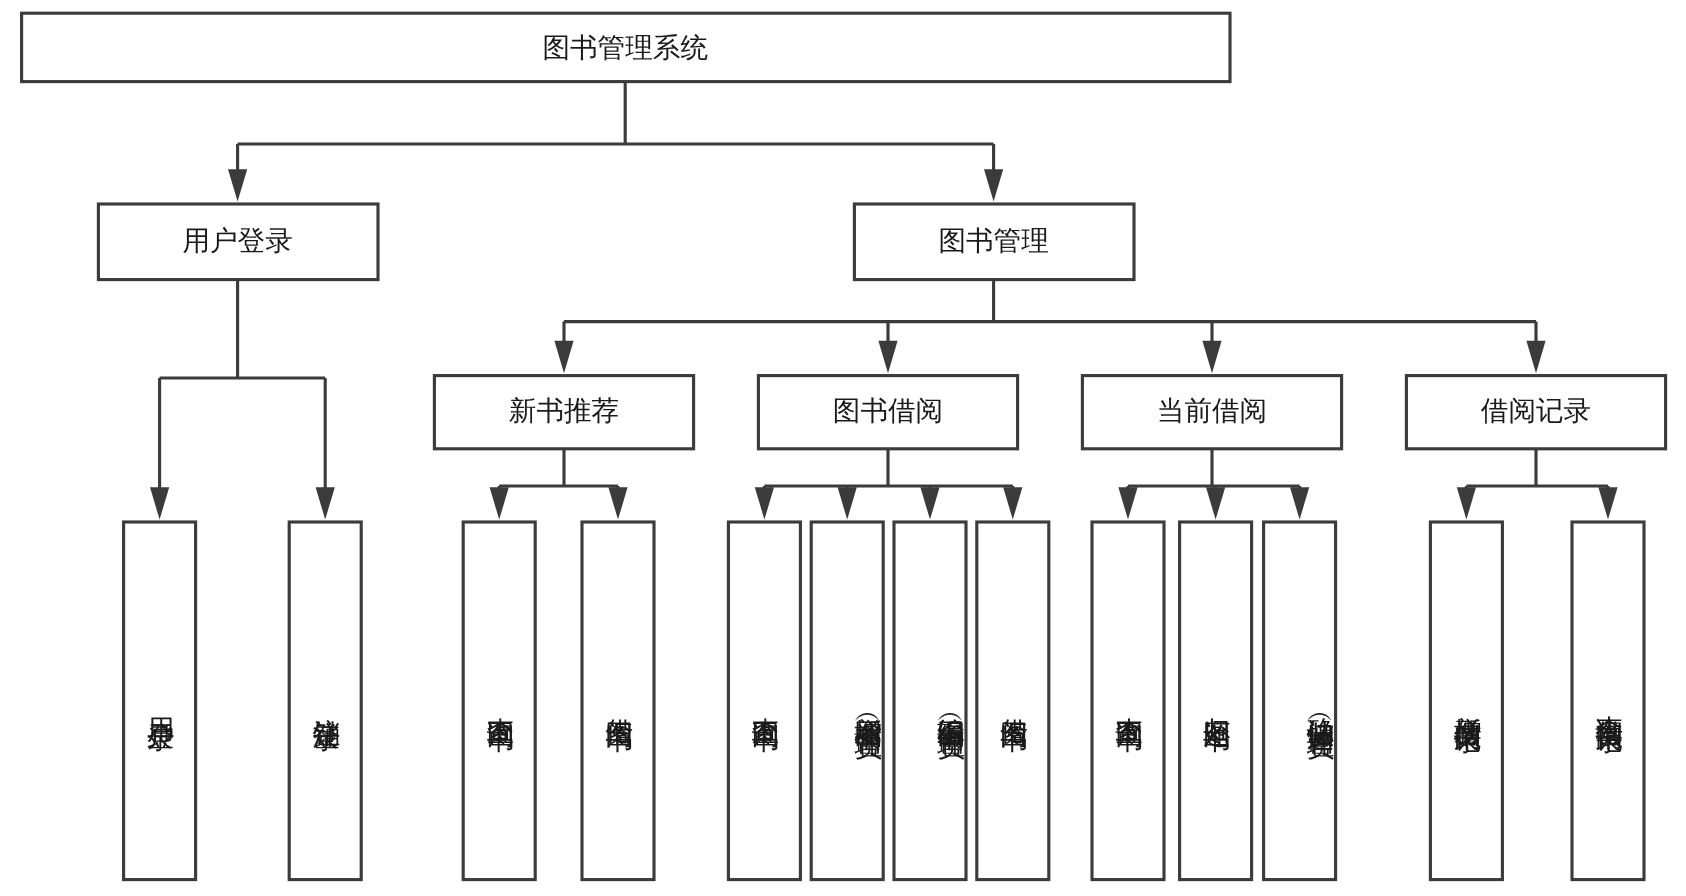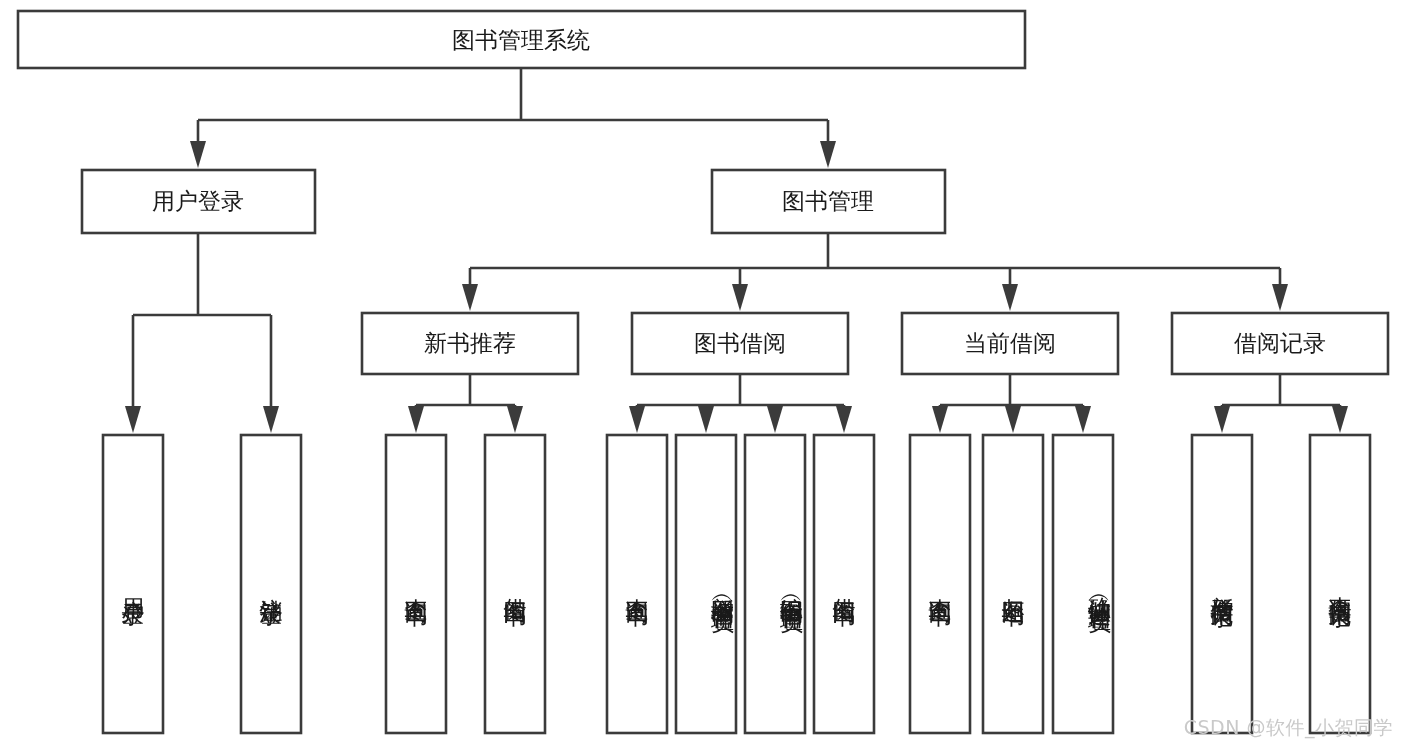--- a/index.html
+++ b/index.html
@@ -217,14 +217,13 @@
   <div class="vlabel" style="left:607px; top:435px; width:60px; height:298px;">查询图书</div>
   <div class="vlabel" style="left:676px; top:435px; width:60px; height:298px; align-items:flex-start; padding-top:8px; box-sizing:border-box;">新增图书（管理员）</div>
   <div class="vlabel" style="left:745px; top:435px; width:60px; height:298px; align-items:flex-start; padding-top:8px; box-sizing:border-box;">编辑图书（管理员）</div>
   <div class="vlabel" style="left:814px; top:435px; width:60px; height:298px;">借阅图书</div>
   <div class="vlabel" style="left:910px; top:435px; width:60px; height:298px;">查询图书</div>
   <div class="vlabel" style="left:983px; top:435px; width:60px; height:298px;">归还图书</div>
   <div class="vlabel" style="left:1053px; top:435px; width:60px; height:298px; align-items:flex-start; padding-top:8px; box-sizing:border-box;">确认归还（管理员）</div>
   <div class="vlabel" style="left:1192px; top:435px; width:60px; height:298px;">新增借阅记录</div>
   <div class="vlabel" style="left:1310px; top:435px; width:60px; height:298px;">查询借阅记录</div>
 
-  <div class="watermark">CSDN @软件_小贺同学</div>
 </div>
 
 </body></html>

